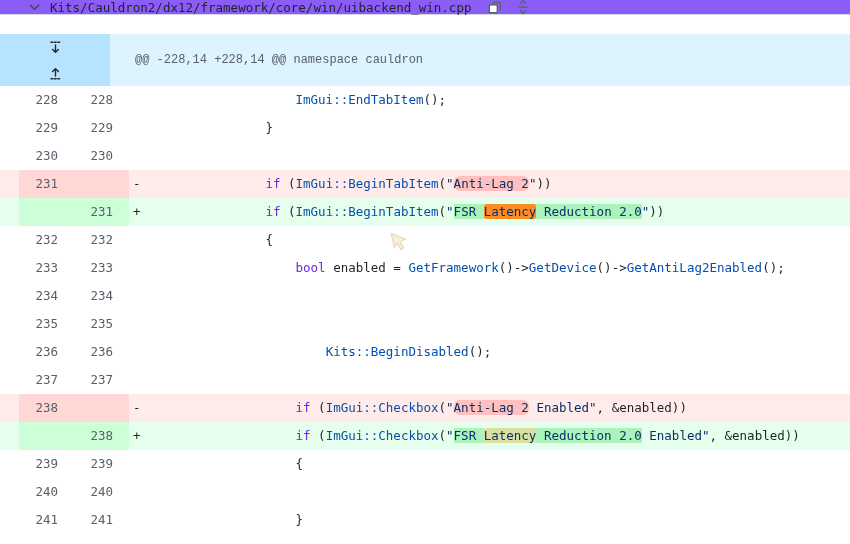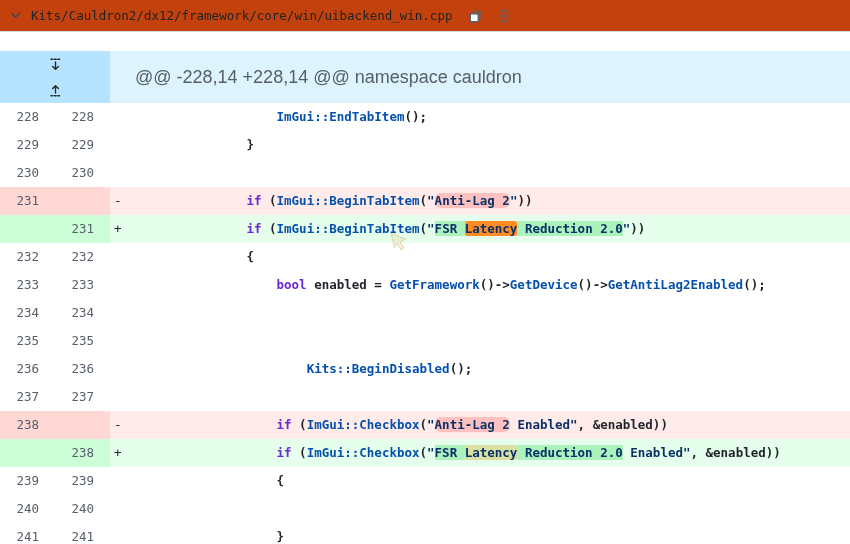--- a/index.html
+++ b/index.html
@@ -4,22 +4,22 @@
 <style>
   * { margin:0; padding:0; box-sizing:border-box; }
   html,body { background:#fff; }
   #app {
     position:relative; width:850px; height:544px; overflow:hidden;
     background:#fff; font-family:"Liberation Sans","DejaVu Sans",sans-serif;
     color:#1f2328;
   }
   
   .file-header {
-    height:32px; display:flex; align-items:center; padding:0 9px;
-    border-bottom:1px solid #d1d9e0; background:#c2410c;
+    height:15px; display:flex; align-items:center; padding:0 28px;
+    border-bottom:1px solid #d1d9e0; background:#8b5cf6;
   }
   .file-header .chev { display:flex; align-items:center; cursor:pointer; }
   .file-path {
     margin-left:9px; font-family:"DejaVu Sans Mono","Liberation Mono",monospace;
     font-size:12.5px; color:#1f2328; white-space:nowrap;
   }
   .icon-btn { display:flex; align-items:center; justify-content:center;
     width:22px; height:22px; border-radius:4px; cursor:pointer; }
   .copy-btn { margin-left:13px; }
   .move-btn { margin-left:6px; }
@@ -30,32 +30,32 @@
   .hunk-gutter {
     flex:0 0 110px; background:#b6e3ff; display:flex; flex-direction:column;
     align-items:center; justify-content:center;
   }
   .expander { width:100%; height:26px; display:flex; align-items:center;
     justify-content:center; cursor:pointer; background:transparent; border:none; }
   .hunk-body {
     flex:1; background:#ddf4ff; display:flex; align-items:center;
   }
   .hunk-text {
-    padding-left:25px; font-family:Liberation Sans, sans-serif;
-    font-size:18px; color:#57606a; white-space:pre;
+    padding-left:25px; font-family:Liberation Mono, monospace;
+    font-size:12px; color:#57606a; white-space:pre;
   }
   
   .diff-rows { font-family:"DejaVu Sans Mono","Liberation Mono",monospace; font-size:12.5px; }
-  .drow { display:flex; height:28px; line-height:28px; }
+  .drow { display:flex; height:28px; line-height:28px;padding-left:19px; }
   .num {
     flex:0 0 55px; text-align:right; padding-right:16px; color:#57606a;
     cursor:pointer; user-select:none;
   }
   .mark { flex:0 0 16px; padding-left:4px; color:#1f2328; }
-  .code { flex:1; white-space:pre; overflow:hidden;font-weight:bold; }
+  .code { flex:1; white-space:pre; overflow:hidden; }
   .row-ctx { background:#ffffff; }
   .row-del { background:#ffebe9; }
   .row-del .num { background:#ffd7d5; }
   .row-add { background:#e6ffec; }
   .row-add .num { background:#ccffd8; }
   
   .c-k { color:#6d28d9; }
   .c-f { color:#0550ae; }
   .c-s { color:#0a3069; }
   .c-p { color:#1f2328; }

